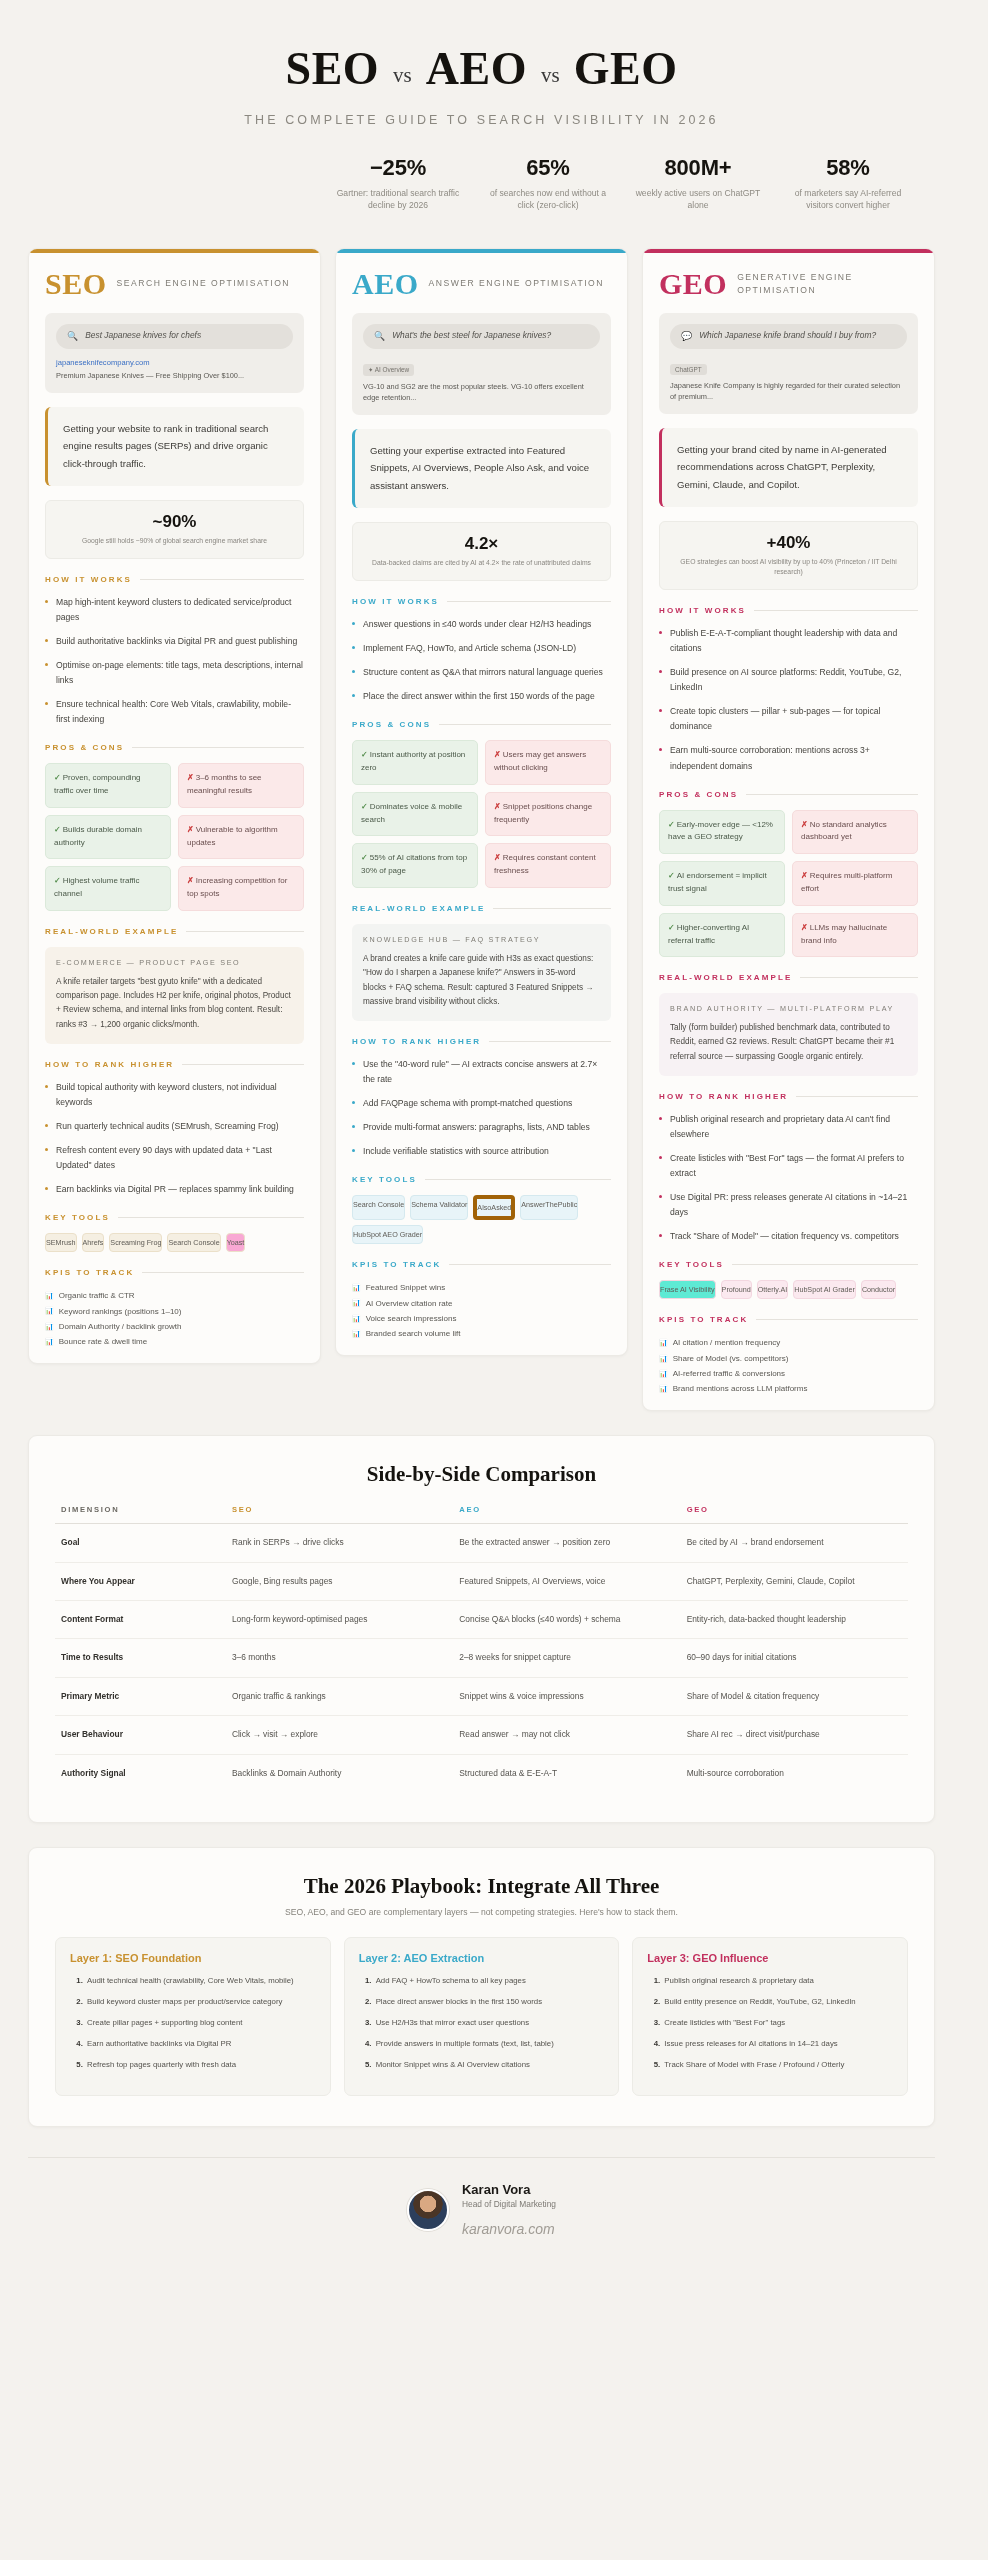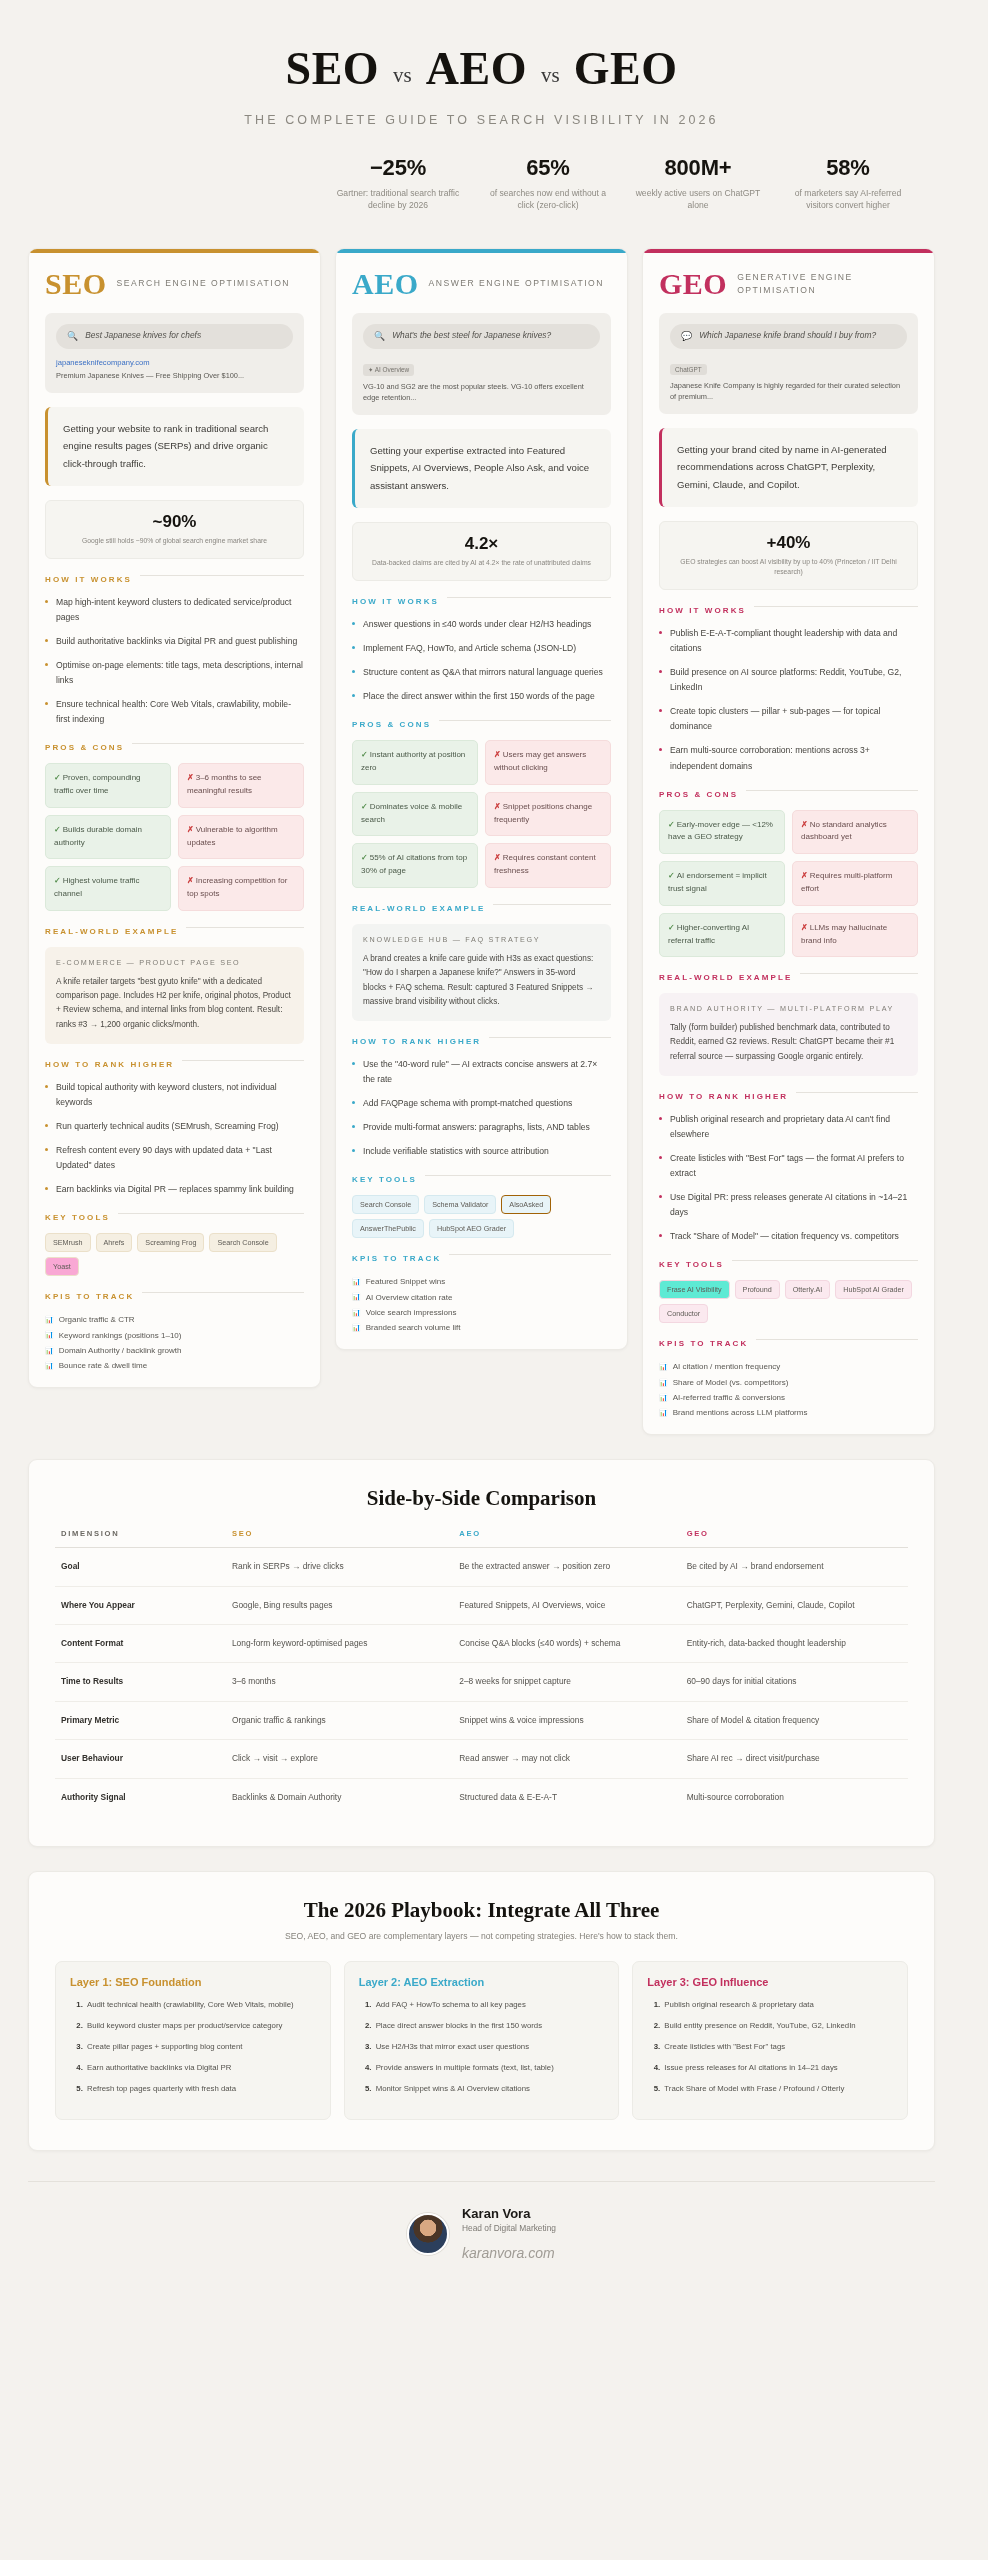--- a/index.html
+++ b/index.html
@@ -145,21 +145,21 @@
     border-radius: 6px;
     padding: 11px 10px 12px;
     text-align: center;
     margin-bottom: 16px;
   }
   .statbox-value { font-size: 17px; font-weight: 700; color: #15130f; }
   .statbox-label { margin-top: 4px; font-size: 6.8px; color: #8a8781; line-height: 1.5; }
 
   .sec-head {
     display: flex;
-    align-items: flex-start;
+    align-items: center;
     gap: 8px;
     font-size: 8px;
     letter-spacing: 2.1px;
     font-weight: 700;
     margin: 0 0 11px;
   }
   .sec-head .rule { flex: 1; height: 1px; background: #e5e2dc; }
 
   .blist { list-style: none; margin: 0 0 16px; }
   .blist li {
@@ -208,21 +208,21 @@
     font-weight: 500;
     line-height: 1.5;
     margin-bottom: 6px;
     text-transform: uppercase;
   }
   .example-body { font-size: 8.2px; line-height: 1.75; color: #4a4843; }
 
   .chips { display: flex; flex-wrap: wrap; gap: 5px; margin-bottom: 16px; }
   .chip {
     border-radius: 4px;
-    padding: 4px 7px;
+    padding: 4px 0;
     font-size: 7.2px;
     color: #5e5b55;
   }
 
   .kpis { list-style: none; margin: 0; }
   .kpis li {
     font-size: 8px;
     color: #5a5853;
     line-height: 1.9;
     display: flex;
@@ -527,21 +527,21 @@
             <li style="--d: #3aa9c9; background-image: none;">Include verifiable statistics with source attribution</li>
       </ul>
 
       <div class="sec-head" style="color:#3aa9c9">
         <span>KEY TOOLS</span>
             <span class="rule"></span>
       </div>
       <div class="chips">
         <span class="chip" style="background:#e8f4f8;border:1px solid #d5e9ef">Search Console</span>
             <span class="chip" style="background:#e8f4f8;border:1px solid #d5e9ef">Schema Validator</span>
-            <span class="chip" style="background:#e8f4f8;border:1px solid #a16207">AlsoAsked</span>
+            <span class="chip" style="background:#e8f4f8;border:4px solid #a16207">AlsoAsked</span>
             <span class="chip" style="background:#e8f4f8;border:1px solid #d5e9ef">AnswerThePublic</span>
             <span class="chip" style="background:#e8f4f8;border:1px solid #d5e9ef">HubSpot AEO Grader</span>
       </div>
 
       <div class="sec-head" style="color:#3aa9c9">
         <span>KPIS TO TRACK</span>
             <span class="rule"></span>
       </div>
       <ul class="kpis">
         <li>

